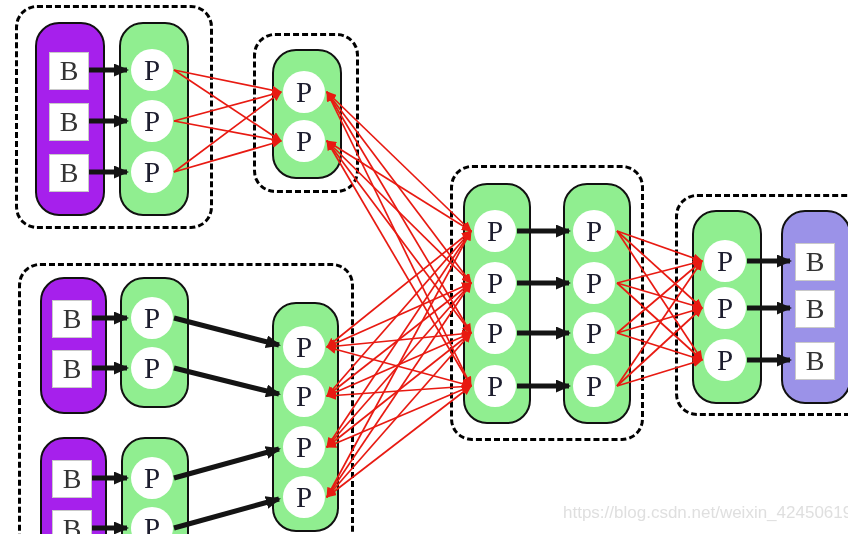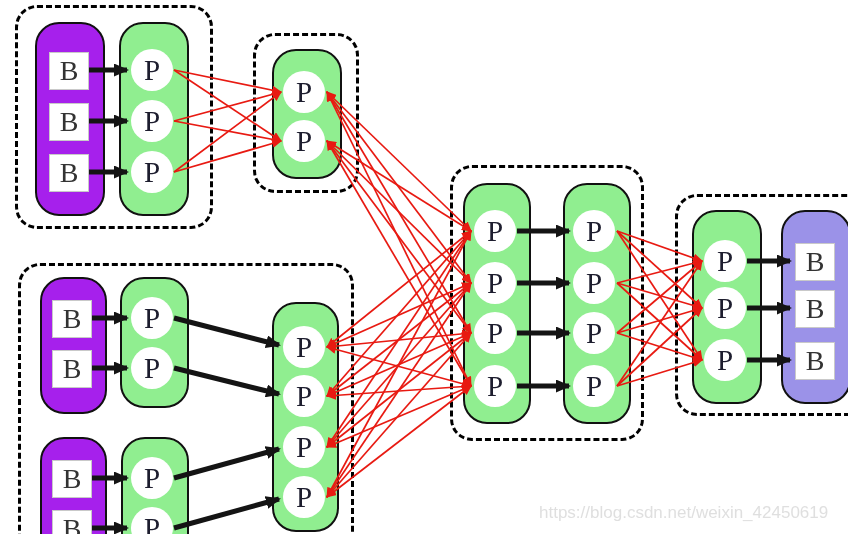--- a/index.html
+++ b/index.html
@@ -10,21 +10,21 @@
   .purple{background:#a620ec;}
   .green{background:#90ee90;}
   .lavender{background:#9b92e8;}
   .bnode{position:absolute;width:38px;height:36px;background:#fff;border:1px solid #c9c9c9;
          display:flex;align-items:center;justify-content:center;font-size:28px;color:#333;z-index:10;}
   .pnode{position:absolute;width:42px;height:42px;background:#fff;border-radius:50%;
          display:flex;align-items:center;justify-content:center;font-size:29px;color:#1d1d2e;z-index:10;}
   #wires{position:absolute;left:0;top:0;z-index:5;pointer-events:none;}
   .k{stroke:#141414;stroke-width:5;}
   .r{stroke:#e81a12;stroke-width:1.7;}
-  #watermark{position:absolute;left:539px;top:503px;width:285px;font-family:"Liberation Sans",sans-serif;
+  #watermark{position:absolute;left:563px;top:503px;width:285px;font-family:"Liberation Sans",sans-serif;
              font-size:17px;color:rgba(196,196,196,0.55);z-index:20;white-space:nowrap;}
 </style>
 </head>
 <body>
 
 <div id="canvas">
 
   <div class="dashed-box" style="left:15px;top:5px;width:192px;height:218px;"></div>
   <div class="dashed-box" style="left:253px;top:33px;width:100px;height:154px;"></div>
   <div class="dashed-box" style="left:450px;top:165px;width:188px;height:270px;"></div>

